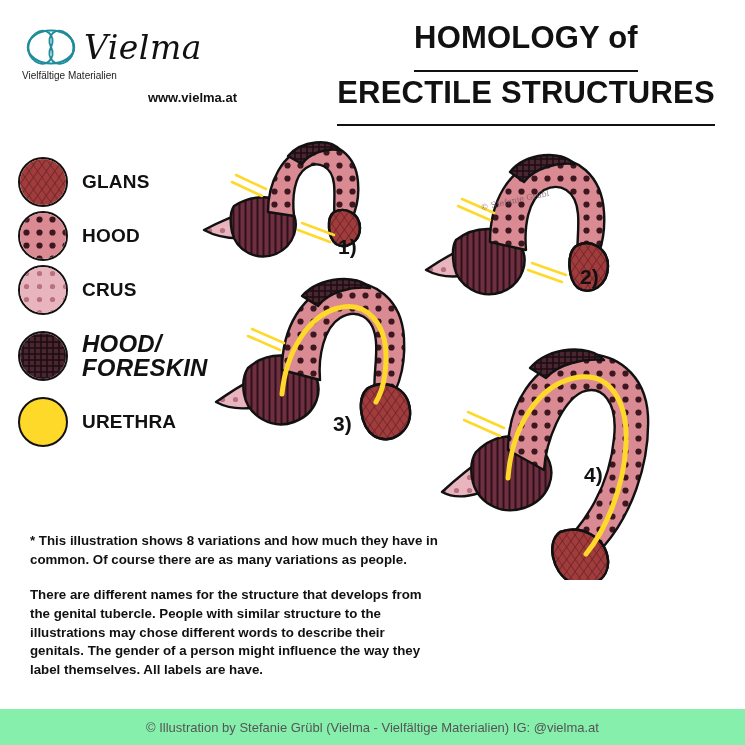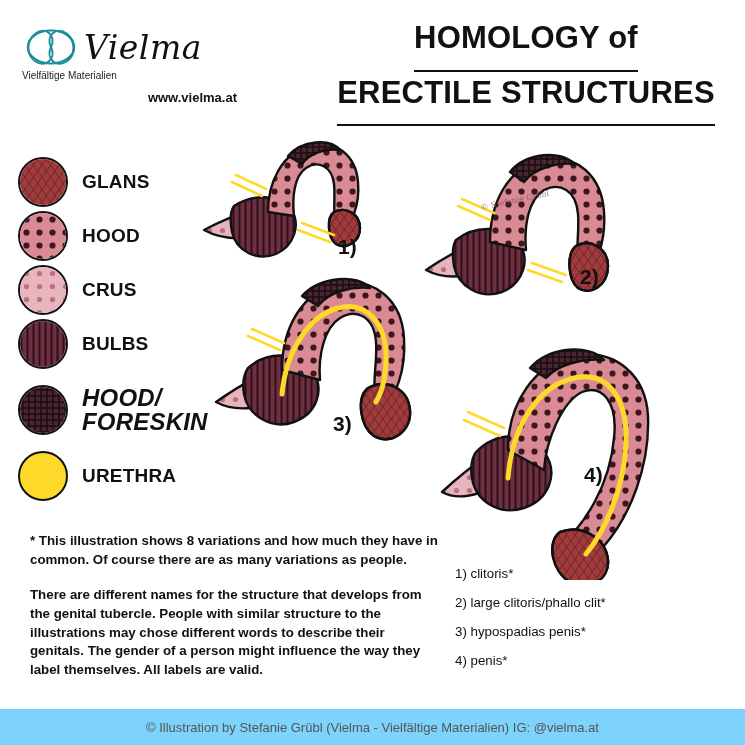--- a/index.html
+++ b/index.html
@@ -168,21 +168,21 @@
     margin-bottom: 14px;
   }
 
   
   .footer {
     position: absolute;
     left: 0;
     bottom: 0;
     width: 745px;
     height: 36px;
-    background: #7dd3fc;
+    background: #86efac;
     display: flex;
     align-items: center;
     justify-content: center;
   }
   .footer-text {
     font-family: "Liberation Sans", sans-serif;
     font-size: 13px;
     color: #555;
   }
   .watermark {
@@ -274,28 +274,20 @@
 
     <div class="legend-item">
       <div class="legend-swatch">
         <svg width="46" height="46" viewBox="0 0 46 46">
             <rect width="46" height="46" fill="url(#pat-dots-light)"></rect>
           </svg>
       </div>
       <div class="legend-label">CRUS</div>
     </div>
 
-    <div class="legend-item">
-      <div class="legend-swatch">
-        <svg width="46" height="46" viewBox="0 0 46 46">
-            <rect width="46" height="46" fill="url(#pat-stripes)"></rect>
-          </svg>
-      </div>
-      <div class="legend-label">BULBS</div>
-    </div>
 
     <div class="legend-item" style="height:78px">
       <div class="legend-swatch">
         <svg width="46" height="46" viewBox="0 0 46 46">
             <rect width="46" height="46" fill="url(#pat-mesh)"></rect>
           </svg>
       </div>
       <div class="legend-label two-line" style="white-space:pre-line">HOOD/
 FORESKIN</div>
     </div>
@@ -380,27 +372,21 @@
     <div class="fig-num" style="left:148px; top:115px;">1)</div>
     <div class="fig-num" style="left:390px; top:145px;">2)</div>
     <div class="fig-num" style="left:143px; top:292px;">3)</div>
     <div class="fig-num" style="left:394px; top:343px;">4)</div>
   </div>
 
   <div class="watermark">© Stefanie Grübl</div>
 
   <div class="notes">
     <p class="note-p">* This illustration shows 8 variations and how much they have in common. Of course there are as many variations as people.</p>
-    <p class="note-p">There are different names for the structure that develops from the genital tubercle. People with similar structure to the illustrations may chose different words to describe their genitals. The gender of a person might influence the way they label themselves. All labels are valid.</p>
-  </div>
-
-  <div class="keylist">
-    <div class="key-item">1) clitoris*</div>
-    <div class="key-item">2) large clitoris/phallo clit*</div>
-    <div class="key-item">3) hypospadias penis*</div>
-    <div class="key-item">4) penis*</div>
-  </div>
+    <p class="note-p">There are different names for the structure that develops from the genital tubercle. People with similar structure to the illustrations may chose different words to describe their genitals. The gender of a person might influence the way they label themselves. All labels are have.</p>
+  </div>
+
 
   <div class="footer">
     <span class="footer-text">© Illustration by Stefanie Grübl (Vielma - Vielfältige Materialien) IG: @vielma.at</span>
   </div>
 
 </div>
 
 </body></html>

